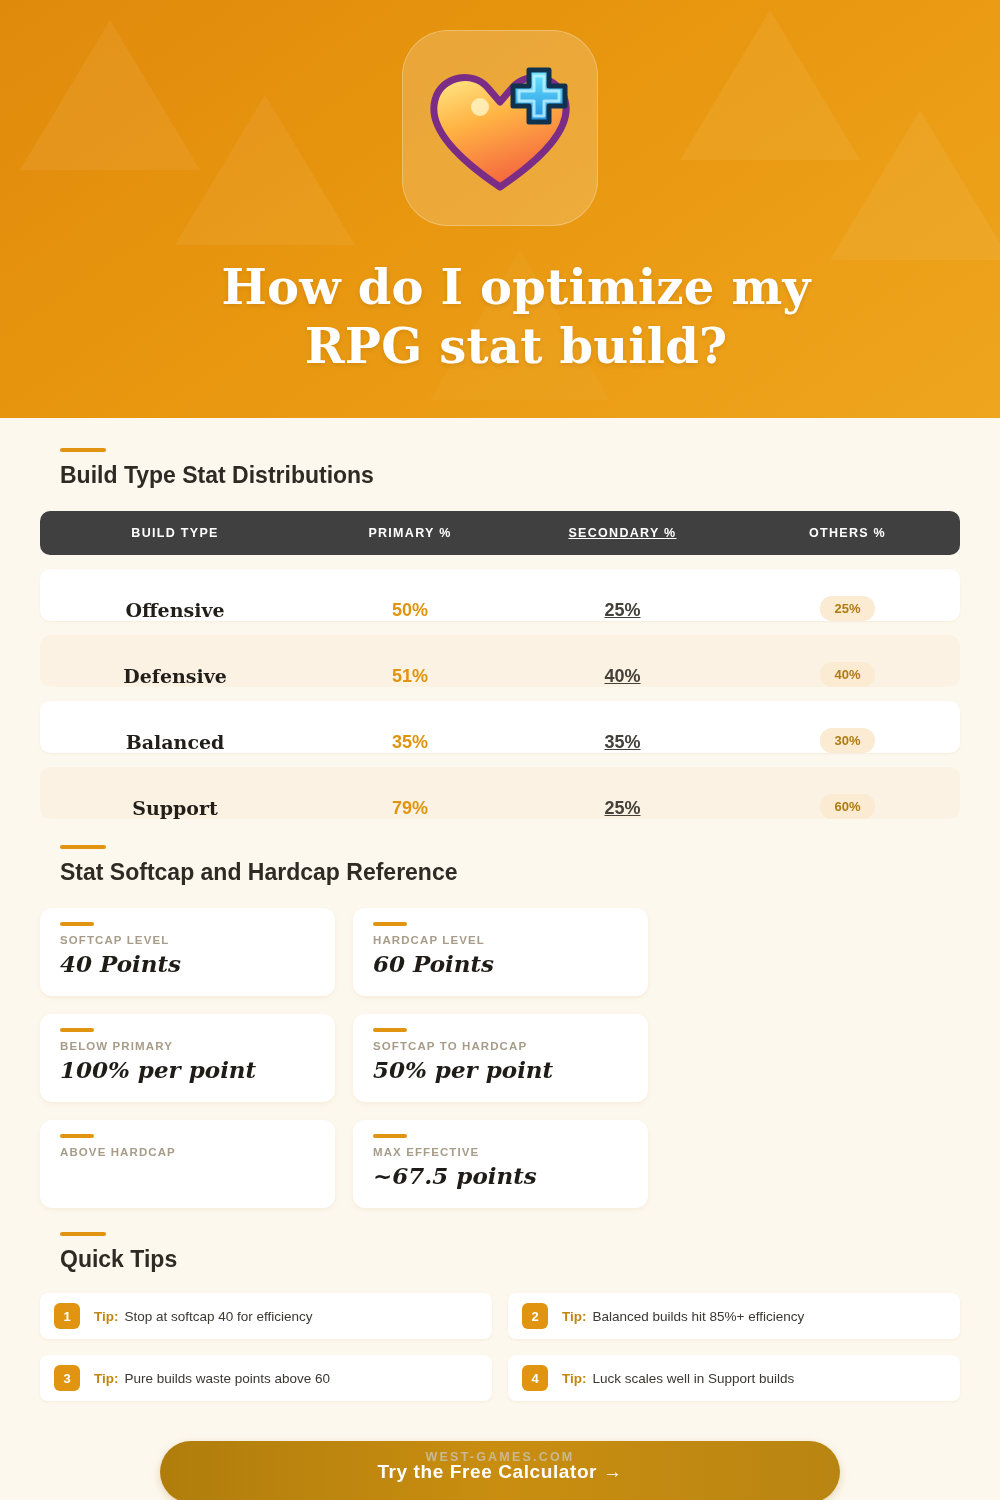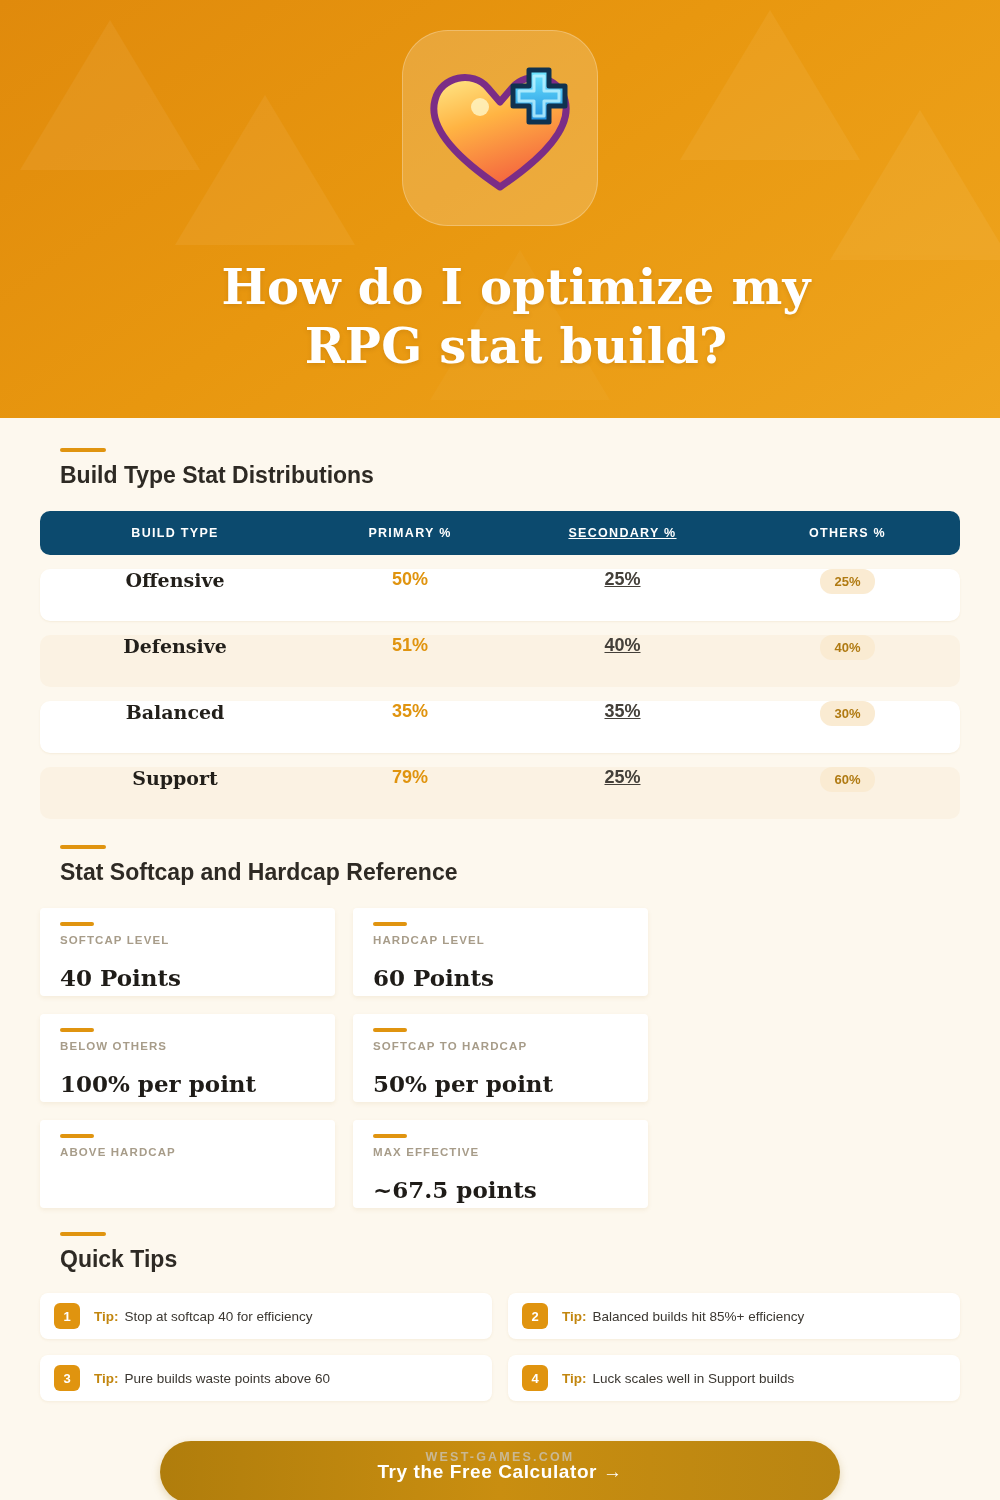--- a/index.html
+++ b/index.html
@@ -99,36 +99,36 @@
 
   
   .table {
     margin: 22px 0 0 0;
     width: 920px;
   }
   .thead {
     display: flex;
     align-items: center;
     height: 44px;
-    background: #0c4a6e;
+    background: #404040;
     border-radius: 10px;
     color: #FFFFFF;
     font-size: 12.5px;
     font-weight: 700;
     letter-spacing: 1.3px;
   }
   .thead .th { text-align: center; }
   .col-1 { width: 270px; }
   .col-2 { width: 200px; }
   .col-3 { width: 225px; text-decoration: underline; }
   .col-4 { width: 225px; }
 
   .trow {
     display: flex;
-    align-items: flex-start;
+    align-items: flex-end;
     height: 52px;
     margin-top: 14px;
     border-radius: 10px;
     background: #FFFFFF;
     box-shadow: 0 1px 2px rgba(180,140,60,0.10);
   }
   .trow.alt { background: #FBF2E3; box-shadow: none; }
   .cell { text-align: center; }
   .cell.name {
     font-family: "DejaVu Serif", serif;
@@ -161,46 +161,47 @@
     display: flex;
     flex-wrap: wrap;
     gap: 18px;
     margin-top: 22px;
     width: 920px;
   }
   .card {
     width: 295px;
     height: 88px;
     background: #FFFFFF;
-    border-radius: 4px;
+    border-radius: 12px;
     box-shadow: 0 2px 4px rgba(180,140,60,0.10);
     padding: 16px 20px 0 20px;
     position: relative;
   }
   .card::before {
     content: "";
     position: absolute;
     top: 14px; left: 20px;
     width: 34px; height: 4px;
     border-radius: 2px;
     background: #E0940F;
   }
   .card-label {
     margin-top: 10px;
     font-size: 11.5px;
     font-weight: 700;
     letter-spacing: 1.1px;
     color: #A79C89;
   }
   .card-value {
-    margin-top: 18px;
+    margin-top: 4px;
     font-family: "DejaVu Serif", serif;
     font-weight: 700;
     font-size: 23px;
     color: #1F1C18;
+    font-style: italic;
   }
 
   
   .tips {
     display: flex;
     flex-wrap: wrap;
     gap: 16px;
     margin-top: 20px;
     width: 920px;
   }
@@ -363,21 +364,21 @@
     <div class="cards">
       <div class="card">
         <div class="card-label">SOFTCAP LEVEL</div>
         <div class="card-value">40 Points</div>
       </div>
       <div class="card">
         <div class="card-label">HARDCAP LEVEL</div>
         <div class="card-value">60 Points</div>
       </div>
       <div class="card">
-        <div class="card-label">BELOW OTHERS</div>
+        <div class="card-label">BELOW PRIMARY</div>
         <div class="card-value">100% per point</div>
       </div>
       <div class="card">
         <div class="card-label">SOFTCAP TO HARDCAP</div>
         <div class="card-value">50% per point</div>
       </div>
       <div class="card">
         <div class="card-label">ABOVE HARDCAP</div>
       </div>
       <div class="card">

